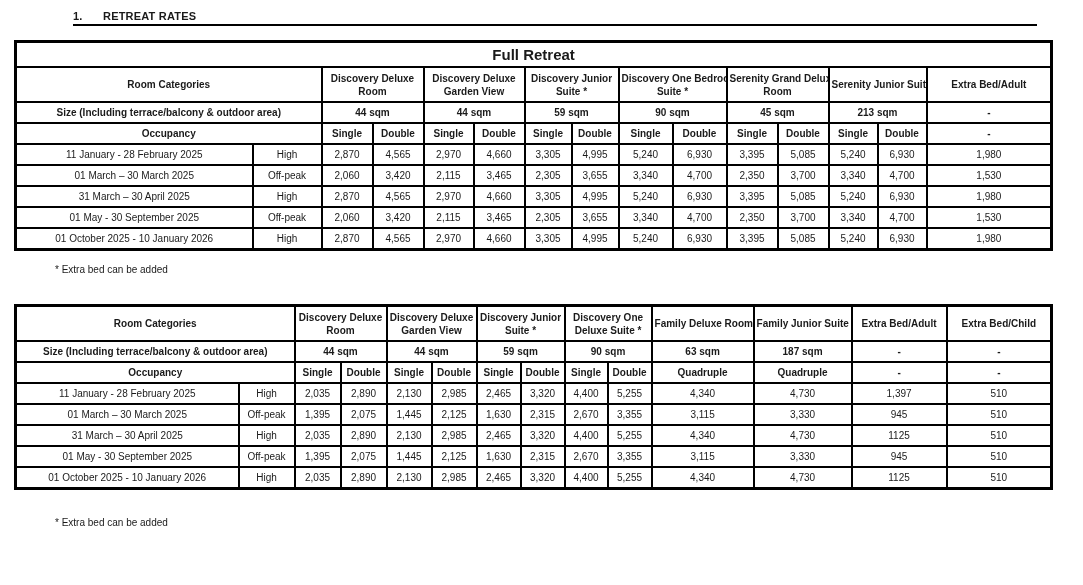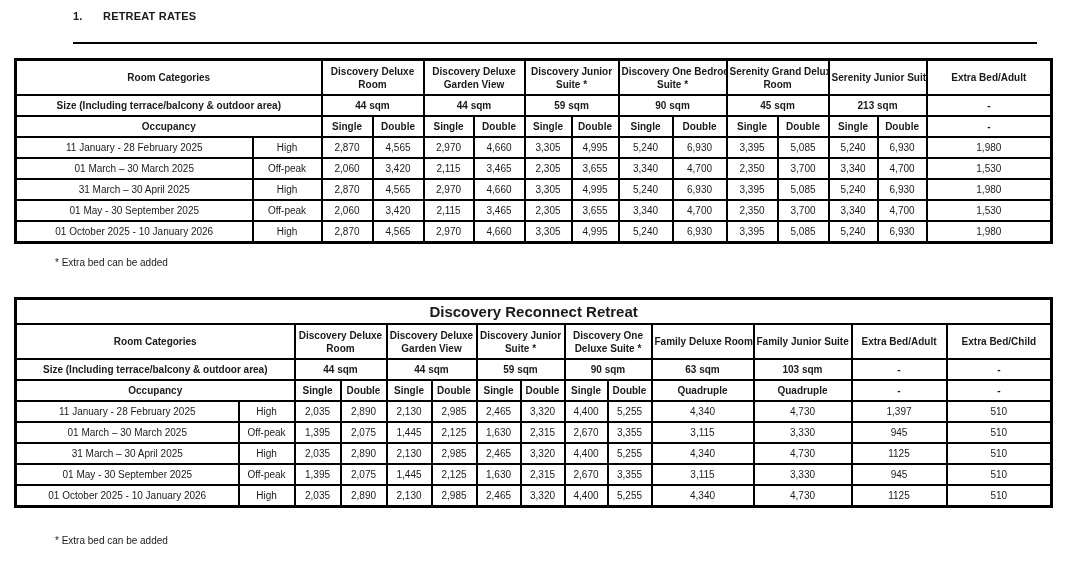--- a/index.html
+++ b/index.html
@@ -7,21 +7,21 @@
     background: #ffffff;
     width: 1083px; height: 585px;
     font-family: "Liberation Sans", sans-serif;
     color: #1a1a1a;
     overflow: hidden;
   }
   .heading {
     margin: 10px 0 0 73px;
     width: 964px;
     border-bottom: 2px solid #000;
-    padding-bottom: 20px;
+    padding-bottom: 2px;
     font-size: 11px;
     font-weight: bold;
     letter-spacing: 0.2px;
     color: #1a1a1a;
   }
   .heading .num { display: inline-block; width: 30px; }
   .table-wrap { margin-left: 14px; }
   .wrap-1 { margin-top: 14px; }
   .wrap-2 { margin-top: 29px; }
   table.rates {
@@ -86,20 +86,23 @@
           <col style="width: 47px;">
           <col style="width: 54px;">
           <col style="width: 54px;">
           <col style="width: 51px;">
           <col style="width: 51px;">
           <col style="width: 49px;">
           <col style="width: 49px;">
           <col style="width: 125px;">
         </colgroup>
         <tbody>
+          <tr class="r-title">
+            <td colspan="15">Full Retreat</td>
+          </tr>
           <tr class="r-head">
             <td colspan="2">Room Categories</td>
             <td colspan="2">
               <div>Discovery Deluxe</div>
               <div>Room</div>
             </td>
             <td colspan="2">
               <div>Discovery Deluxe</div>
               <div>Garden View</div>
             </td>
@@ -253,23 +256,20 @@
           <col style="width: 44px;">
           <col style="width: 44px;">
           <col style="width: 43px;">
           <col style="width: 44px;">
           <col style="width: 102px;">
           <col style="width: 98px;">
           <col style="width: 95px;">
           <col style="width: 105px;">
         </colgroup>
         <tbody>
-          <tr class="r-title">
-            <td colspan="14">Discovery Reconnect Retreat</td>
-          </tr>
           <tr class="r-head">
             <td colspan="2">Room Categories</td>
             <td colspan="2">
               <div>Discovery Deluxe</div>
               <div>Room</div>
             </td>
             <td colspan="2">
               <div>Discovery Deluxe</div>
               <div>Garden View</div>
             </td>
@@ -294,21 +294,21 @@
               <div>Extra Bed/Child</div>
             </td>
           </tr>
           <tr class="r-size">
             <td colspan="2">Size (Including terrace/balcony &amp; outdoor area)</td>
             <td colspan="2">44 sqm</td>
             <td colspan="2">44 sqm</td>
             <td colspan="2">59 sqm</td>
             <td colspan="2">90 sqm</td>
             <td>63 sqm</td>
-            <td>103 sqm</td>
+            <td>187 sqm</td>
             <td>-</td>
             <td>-</td>
           </tr>
           <tr class="r-occ">
             <td colspan="2">Occupancy</td>
             <td>Single</td>
             <td>Double</td>
             <td>Single</td>
             <td>Double</td>
             <td>Single</td>

